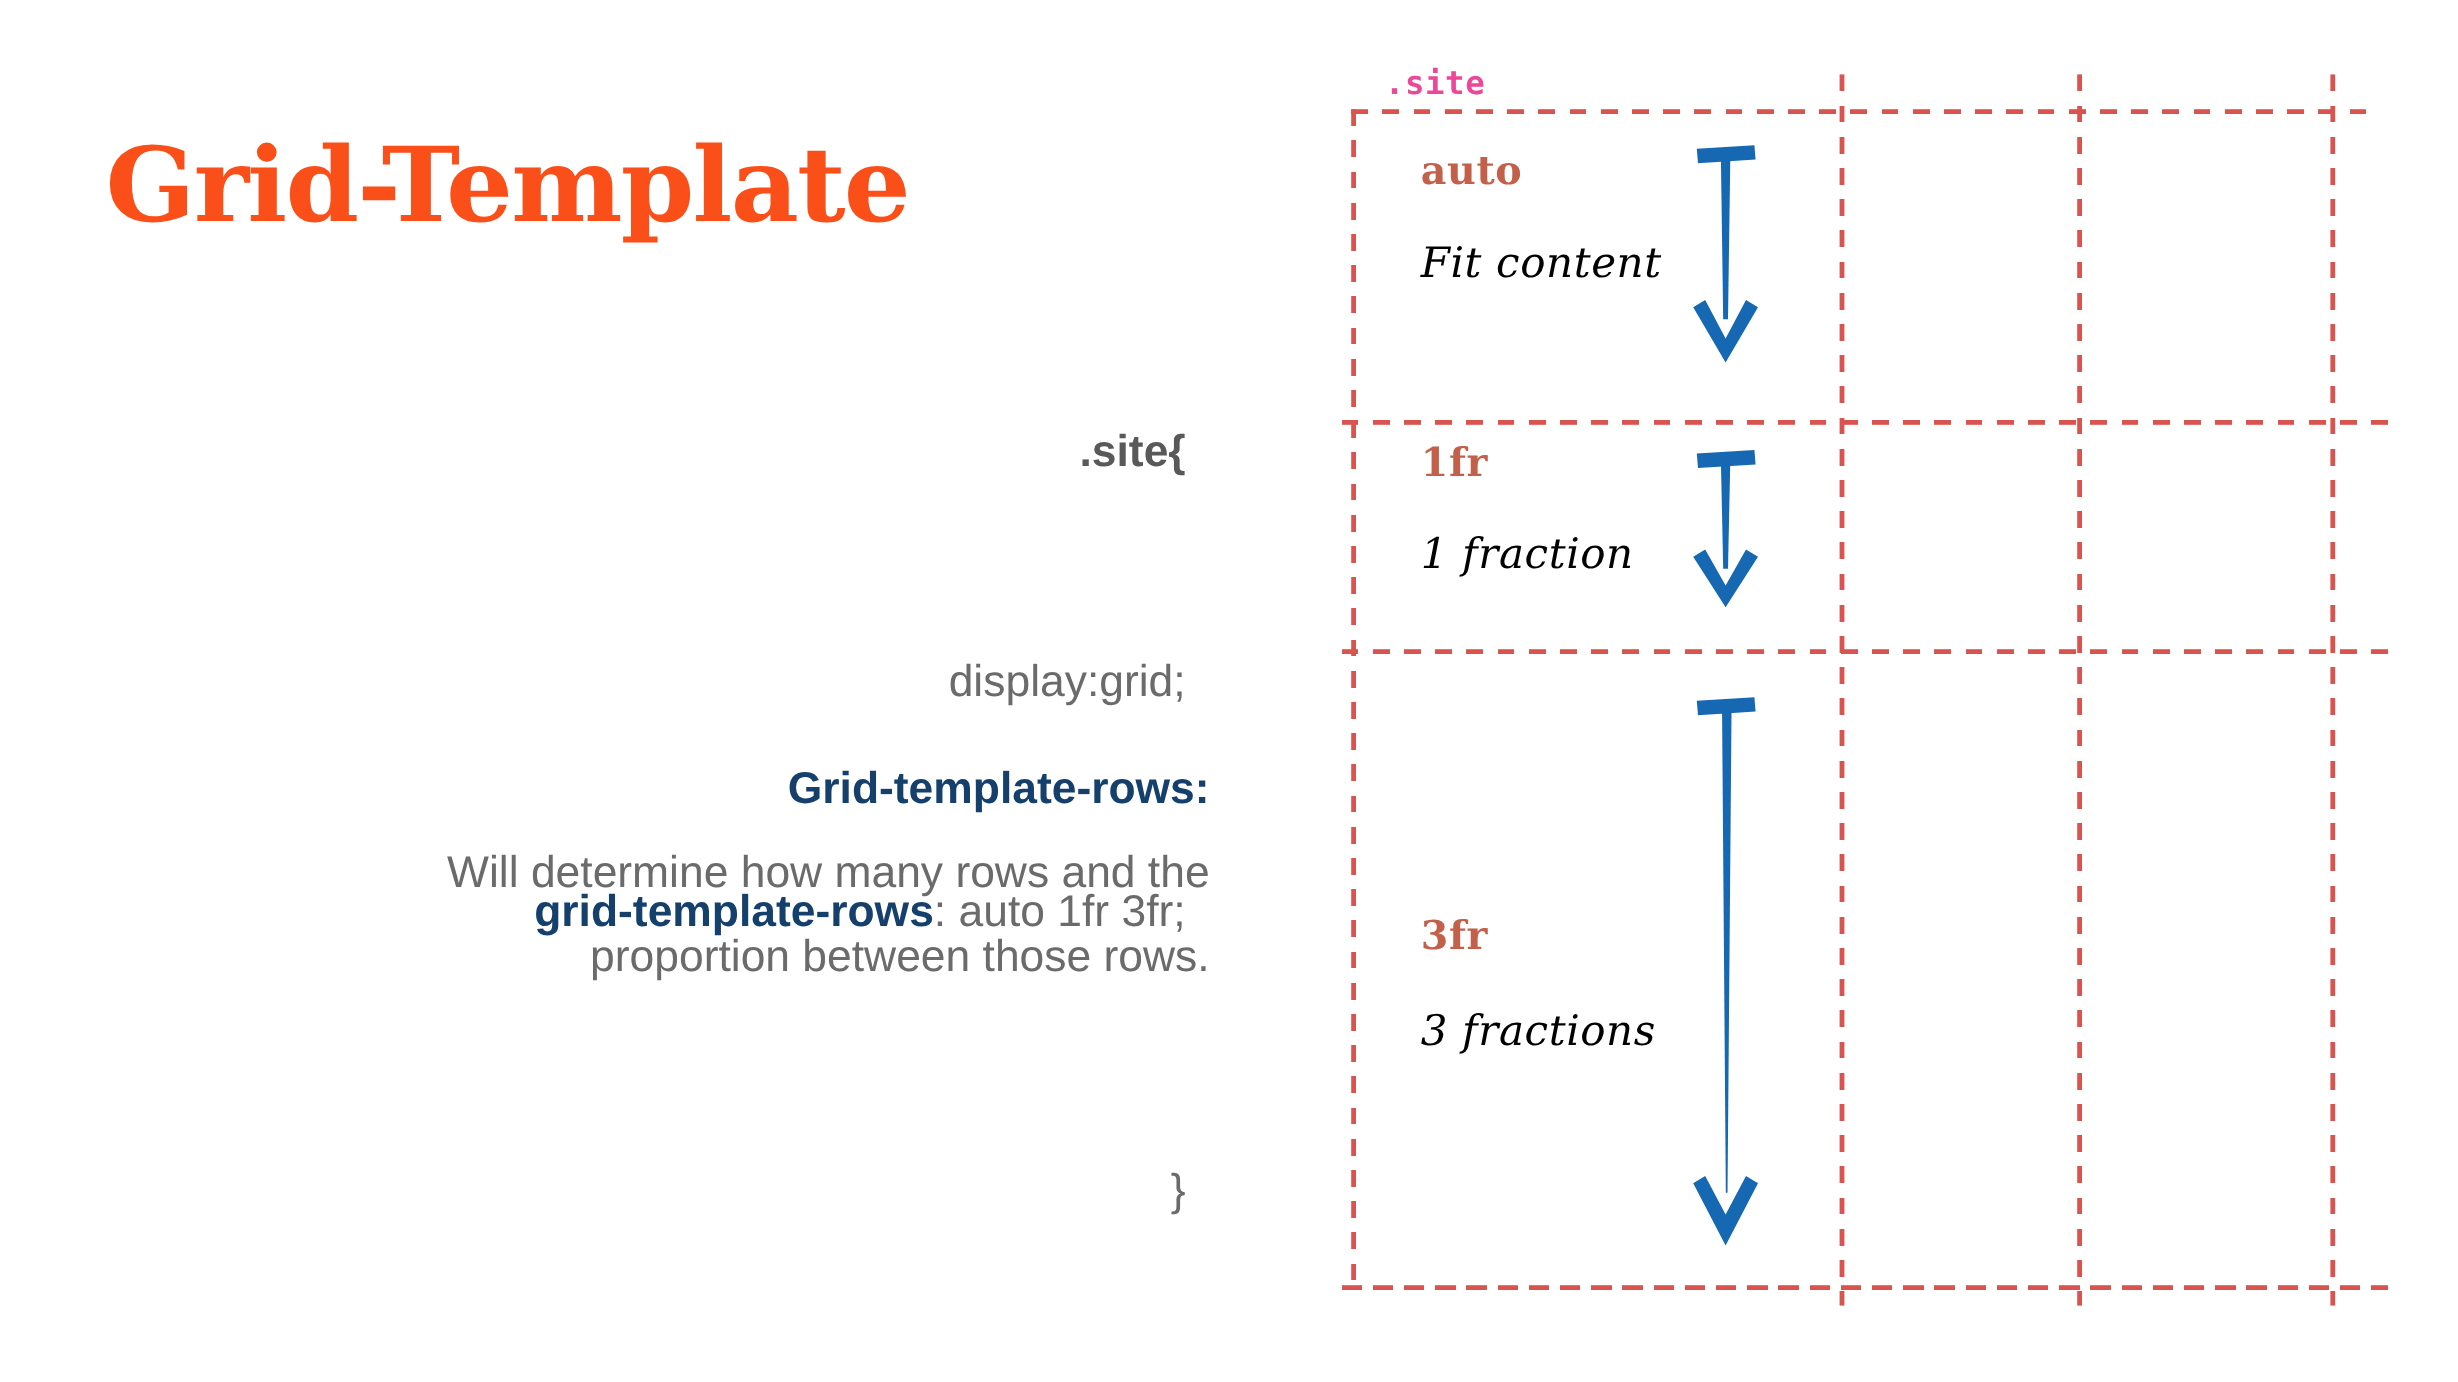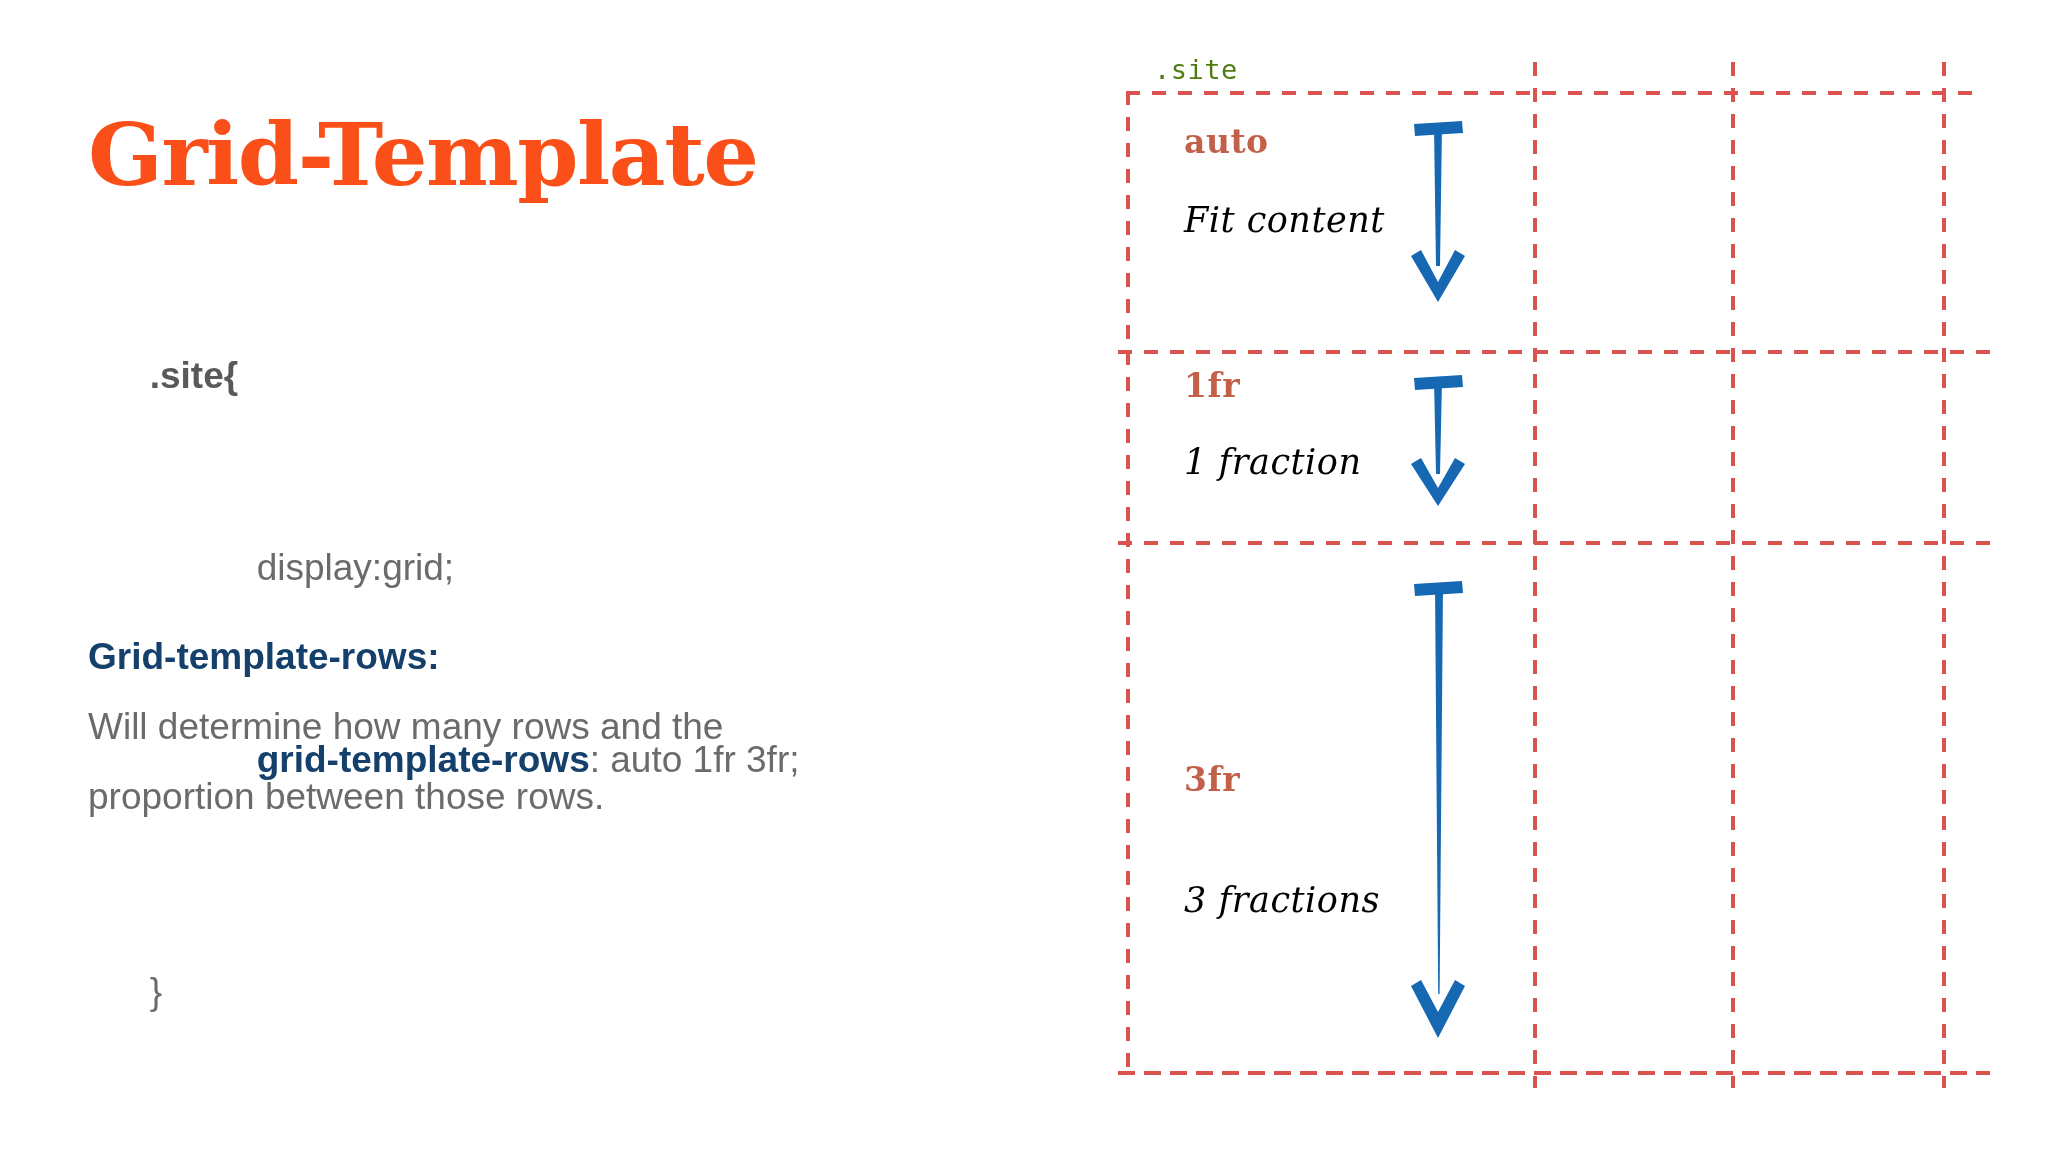--- a/index.html
+++ b/index.html
@@ -16,20 +16,21 @@
     -webkit-font-smoothing: antialiased;
   }
 
   
   .left-pane {
     position: absolute;
     left: 0;
     top: 0;
     width: 1060px;
     height: 1096px;
+    text-align: right;
   }
 
   .slide-title {
     position: absolute;
     left: 88px;
     top: 112px;
     font-family: "DejaVu Serif", "Liberation Serif", serif;
     font-weight: 700;
     font-size: 86px;
     line-height: 1;
@@ -82,23 +83,23 @@
     top: 48px;
     width: 880px;
     height: 1050px;
   }
 
   .site-label {
     position: absolute;
     left: 36px;
     top: 6px;
     font-family: "DejaVu Sans Mono", "Liberation Mono", monospace;
-    font-weight: 400;
+    font-weight: 700;
     font-size: 27px;
-    color: #4d7c0f;
+    color: #ec4899;
     letter-spacing: 0.5px;
     text-align: center;
   }
 
   
   .ln {
     position: absolute;
     background-repeat: repeat-x;
   }
   .ln-h {
@@ -203,21 +204,21 @@
 
   <div class="arrow-wrap" style="left:290px; top:322px;">
     <svg width="60" height="140" viewBox="0 0 60 140" aria-hidden="true">
       <path d="M6,8 L54,5 L55,17 L7,20 Z" fill="#1668b3"></path>
       <path d="M26,10 L34,10 L32,104 L28,104 Z" fill="#1668b3"></path>
       <path d="M3,94 L13,88 L30,118 L47,88 L57,94 L30,136 Z" fill="#1668b3"></path>
     </svg>
   </div>
 
   <div class="row-label" style="left:66px; top:712px;">3fr</div>
-  <div class="row-sub" style="left:66px; top:792px;margin-top:40px;">3 fractions</div>
+  <div class="row-sub" style="left:66px; top:792px;">3 fractions</div>
 
   <div class="arrow-wrap" style="left:290px; top:528px;">
     <svg width="60" height="470" viewBox="0 0 60 470" aria-hidden="true">
       <path d="M6,8 L54,5 L55,17 L7,20 Z" fill="#1668b3"></path>
       <path d="M27,10 L35,10 L31.6,418 L30.2,418 Z" fill="#1668b3"></path>
       <path d="M3,410 L13,404 L30,436 L47,404 L57,410 L30,462 Z" fill="#1668b3"></path>
     </svg>
   </div>
 
 </div>

